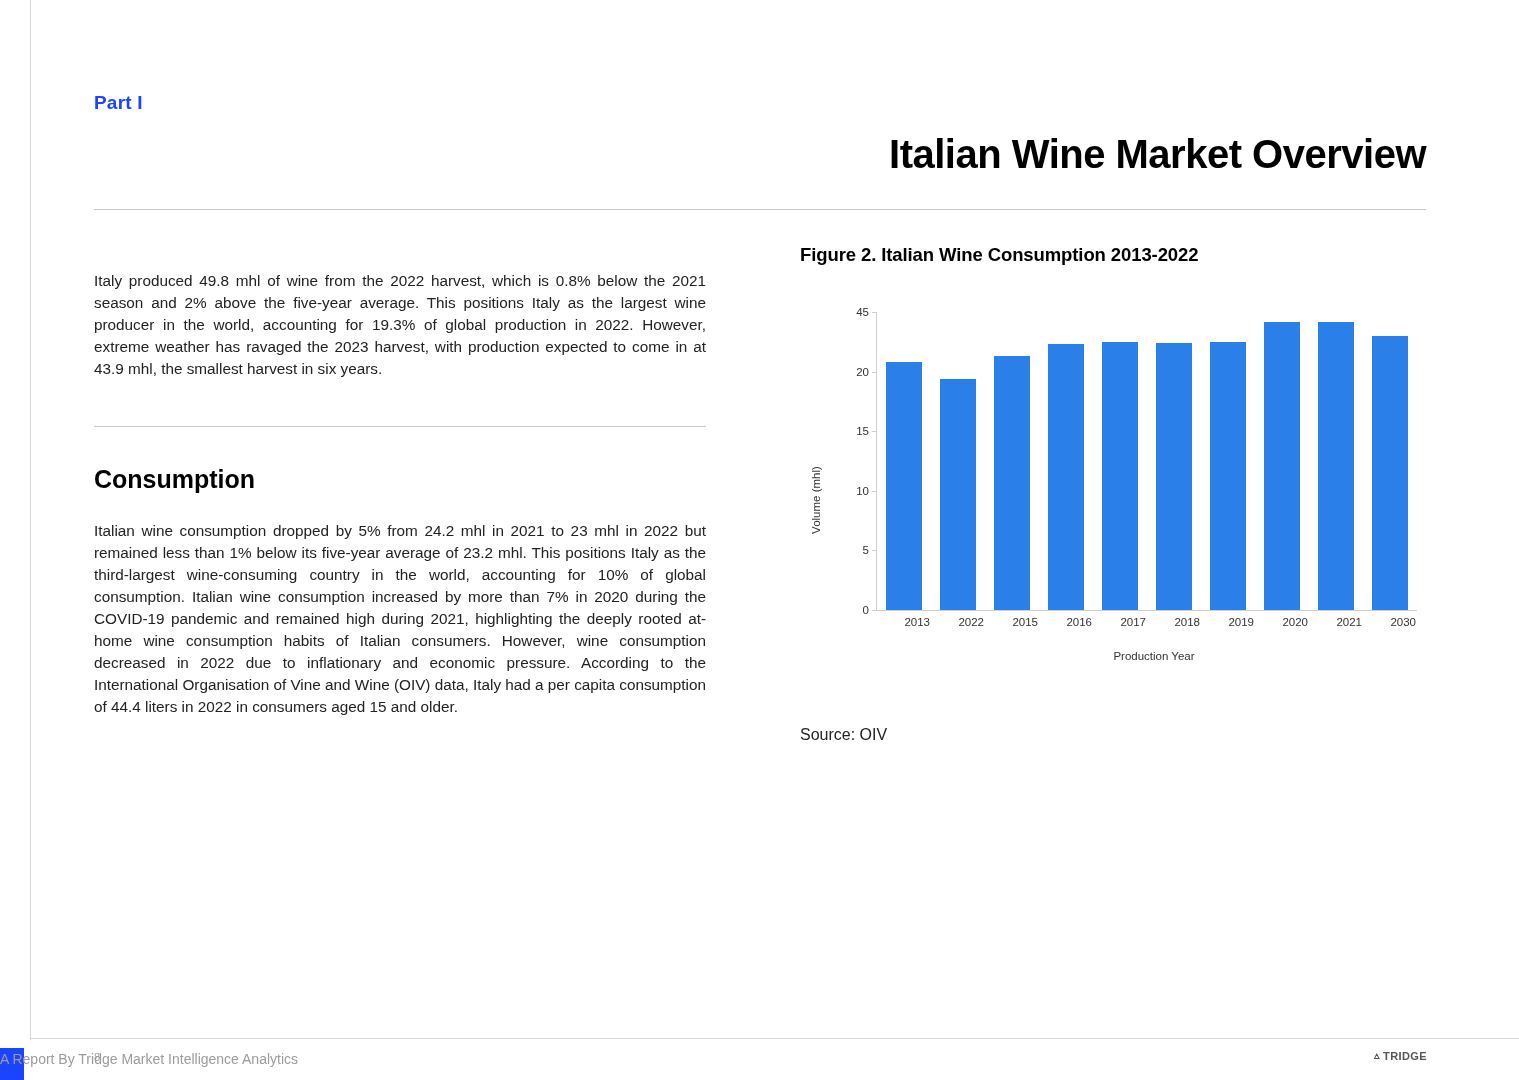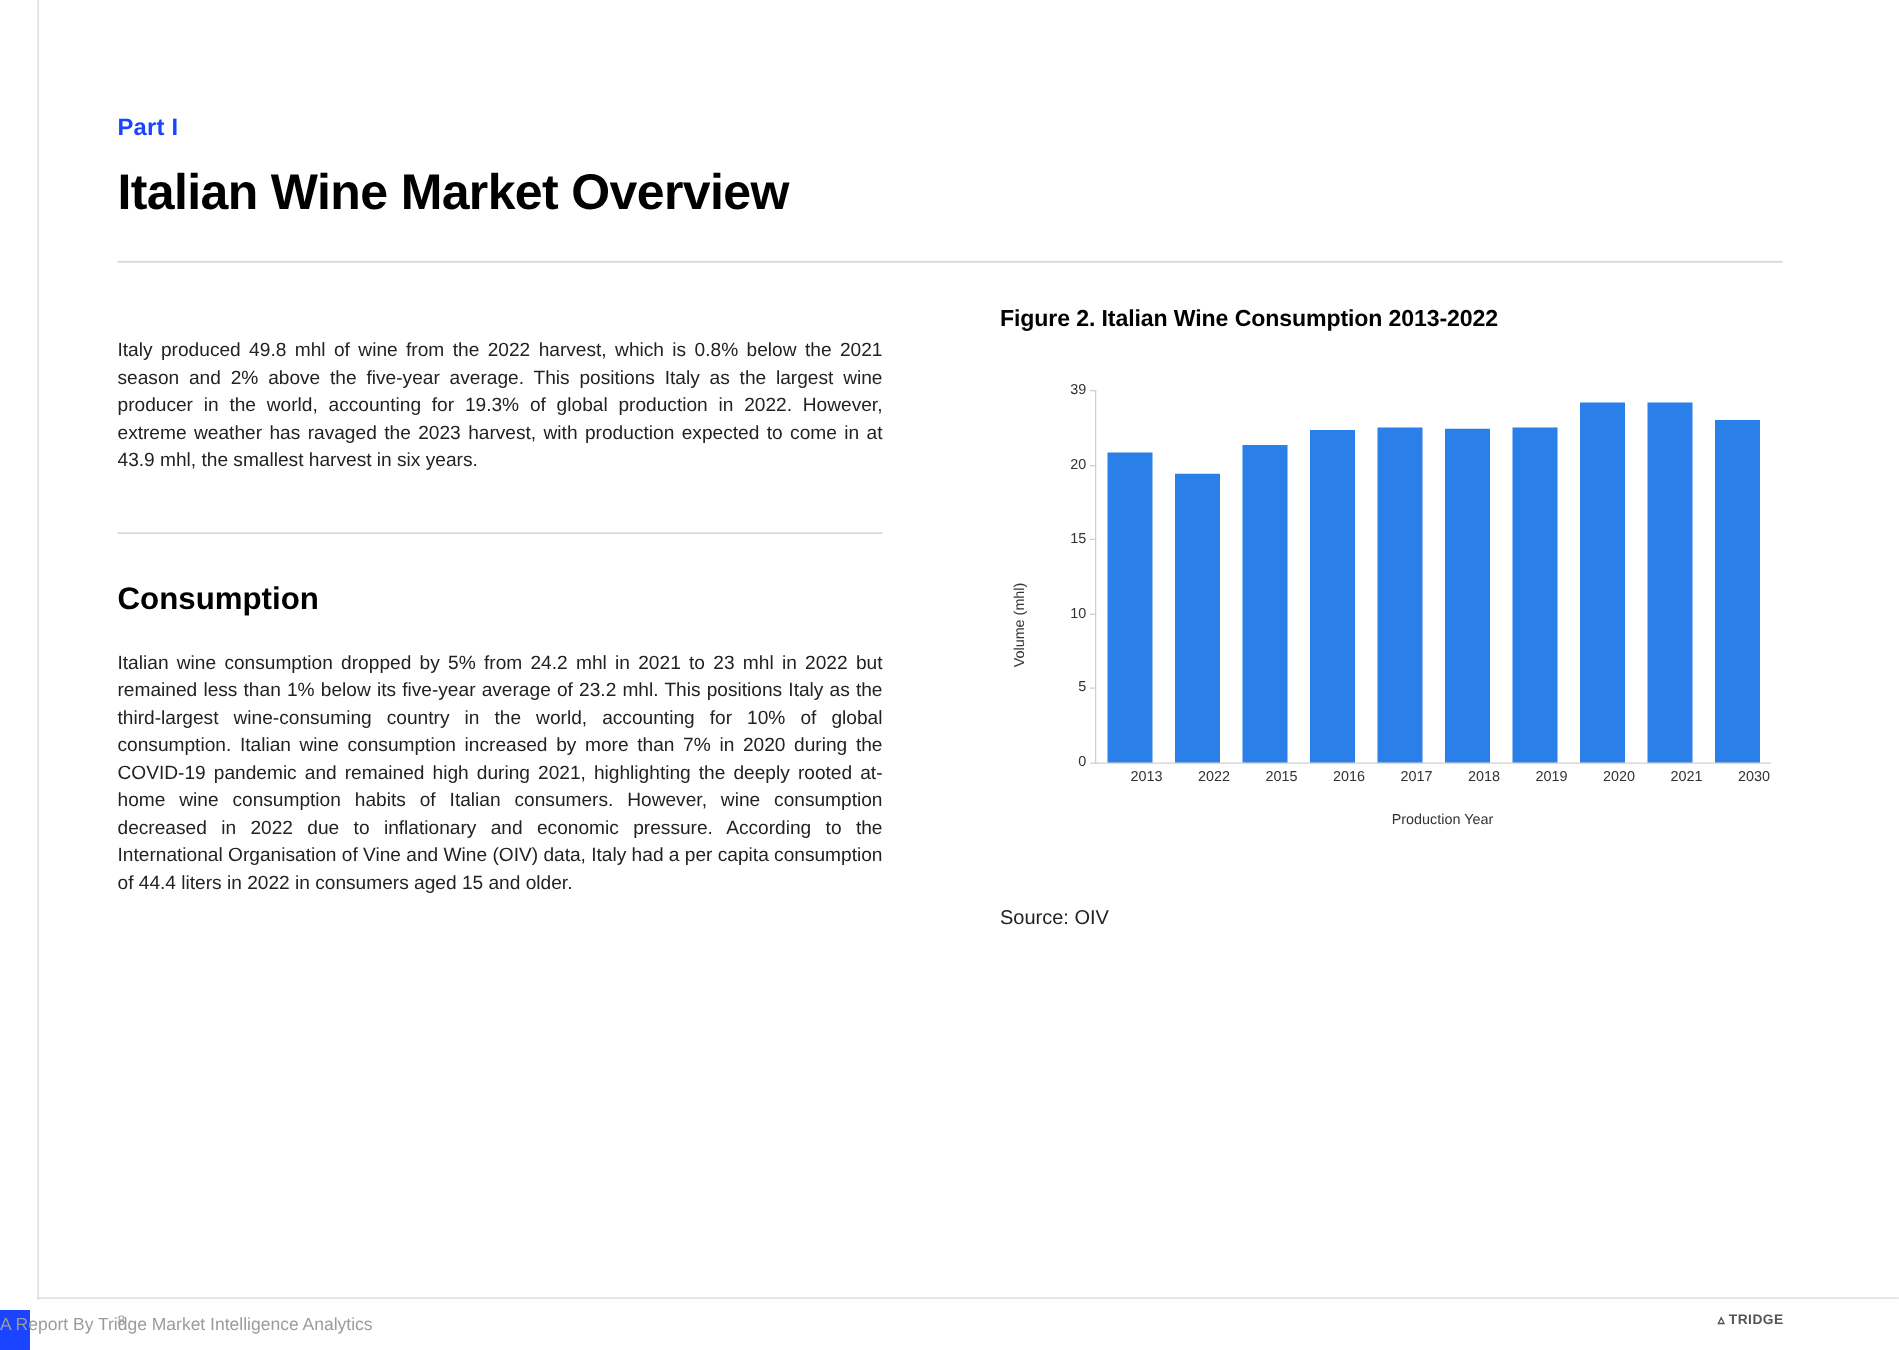--- a/index.html
+++ b/index.html
@@ -51,20 +51,21 @@
     font-weight: bold;
     color: #1a44ff;
     letter-spacing: 0.2px;
   }
   .page-title {
     margin-top: 18px;
     font-size: 40px;
     font-weight: bold;
     color: #000000;
     letter-spacing: -0.5px;
+    text-align: right;
   }
   .title-divider {
     margin-top: 32px;
     width: 1332px;
     height: 1px;
     background: #c9c9c9;
   }
 
   .cols {
     display: flex;
@@ -321,21 +322,21 @@
           <div class="ytick" style="top: 298px;">0</div>
               <div class="ytick-mark" style="top: 298px;"></div>
               <div class="ytick" style="top: 238.4px;">5</div>
               <div class="ytick-mark" style="top: 238.4px;"></div>
               <div class="ytick" style="top: 178.8px;">10</div>
               <div class="ytick-mark" style="top: 178.8px;"></div>
               <div class="ytick" style="top: 119.2px;">15</div>
               <div class="ytick-mark" style="top: 119.2px;"></div>
               <div class="ytick" style="top: 59.6px;">20</div>
               <div class="ytick-mark" style="top: 59.6px;"></div>
-              <div class="ytick" style="top: 0px;">39</div>
+              <div class="ytick" style="top: 0px;">45</div>
               <div class="ytick-mark" style="top: 0px;"></div>
             </div>
           <div class="xlabels" id="xlabels">
               <div class="xlabel">2013</div>
               <div class="xlabel">2022</div>
               <div class="xlabel">2015</div>
               <div class="xlabel">2016</div>
               <div class="xlabel">2017</div>
               <div class="xlabel">2018</div>
               <div class="xlabel">2019</div>

